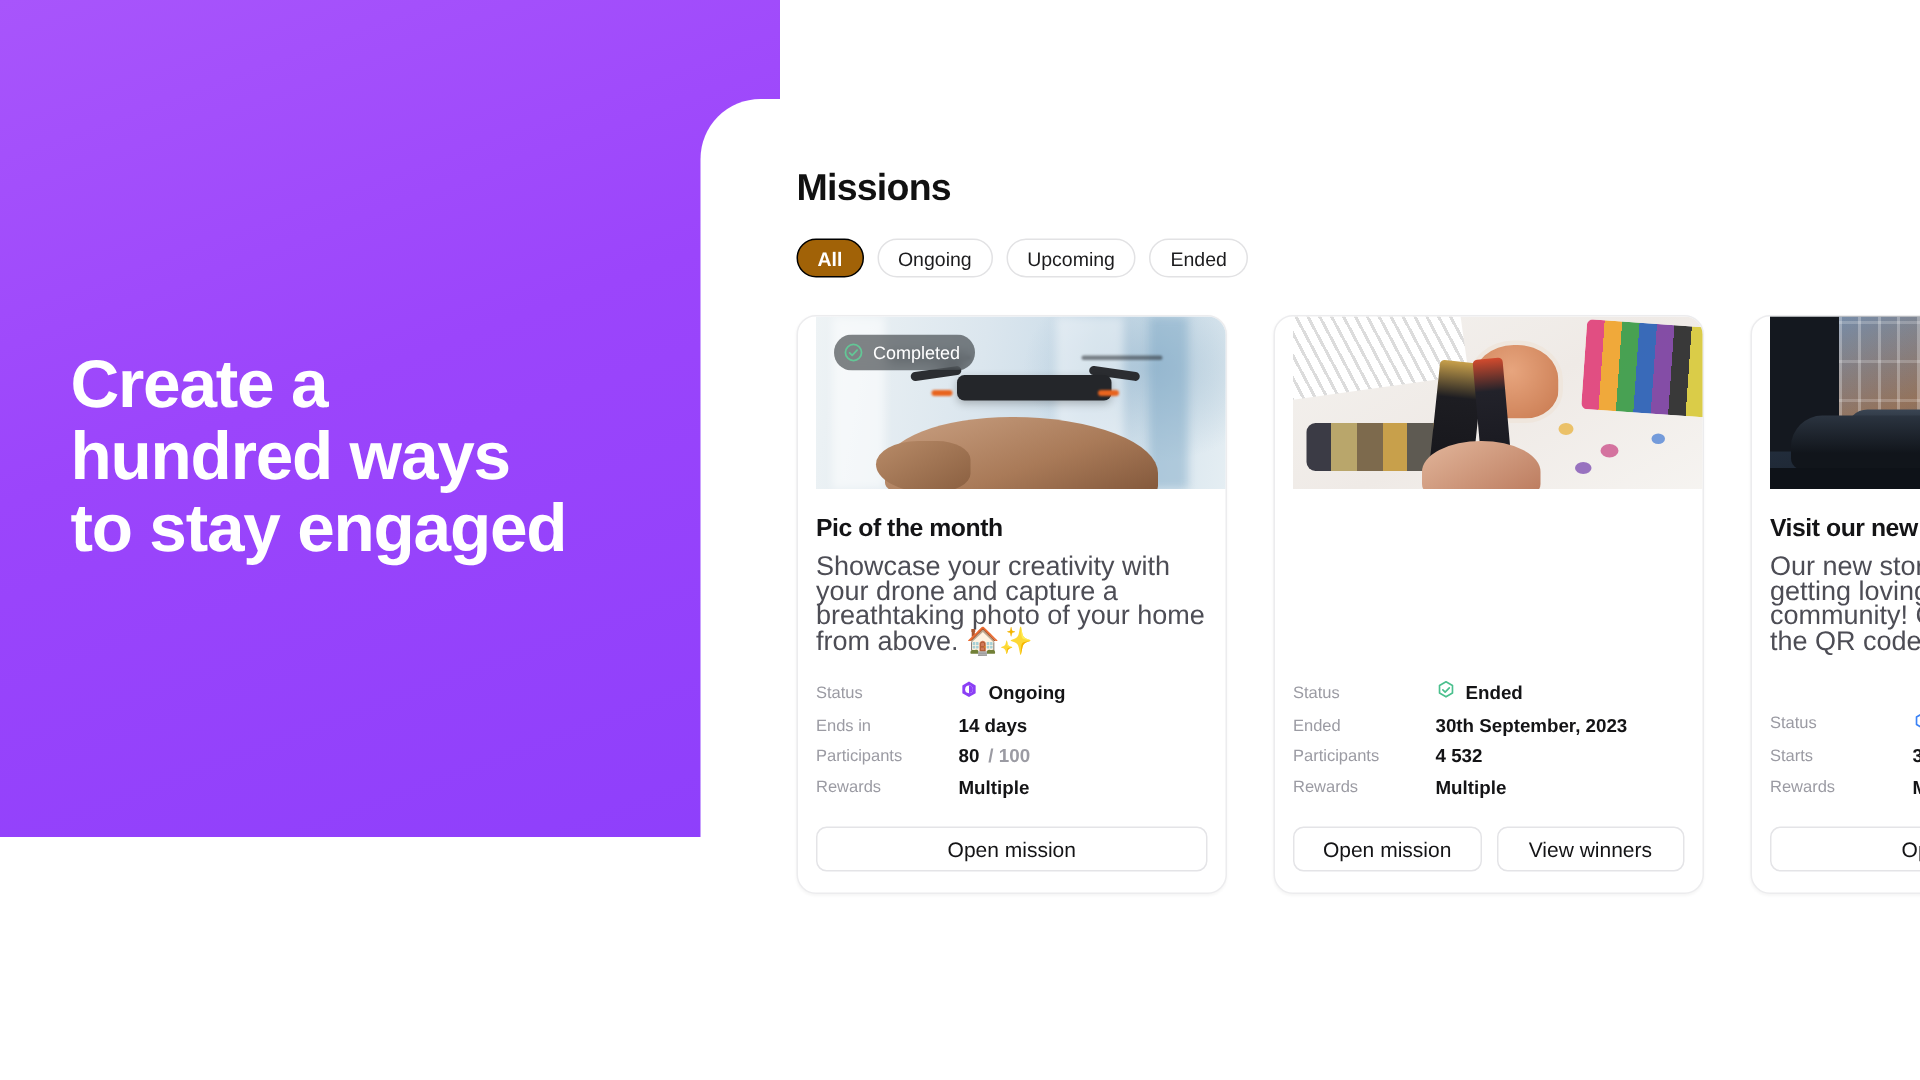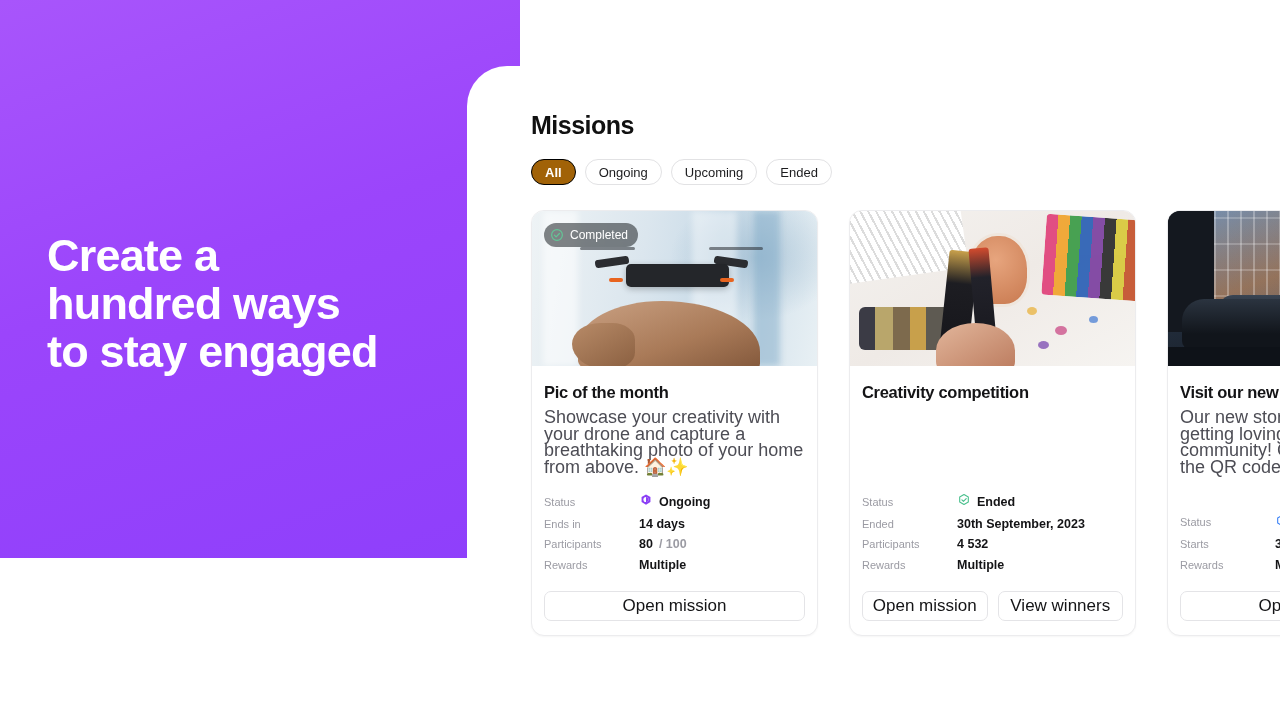--- a/index.html
+++ b/index.html
@@ -110,23 +110,24 @@
     overflow: hidden;
     box-shadow: 0 1px 2px rgba(16,16,20,0.04);
     display: flex;
     flex-direction: column;
   }
 
   
   .thumb {
     position: relative;
     width: 100%;
-    height: 155px;
+    height: 115px;
     overflow: hidden;
     background: #dfe7ec;
+    margin-left: 12px;
   }
 
   
   .thumb.drone {
     background:
       radial-gradient(120px 90px at 78% 30%, rgba(140,175,200,0.55), rgba(140,175,200,0) 70%),
       linear-gradient(100deg, #eef3f5 0%, #dbe6ee 38%, #c9dbe8 62%, #e8f0f4 100%);
   }
   .thumb.drone .win {
     position: absolute;
@@ -375,21 +376,21 @@
     display: flex;
     gap: 10px;
   }
   .btn {
     flex: 1 1 0;
     height: 30px;
     border-radius: 7px;
     border: 1px solid #e4e4e7;
     background: #ffffff;
     color: #141416;
-    font-size: 17px;
+    font-size: 14px;
     font-family: "Liberation Sans", sans-serif;
     display: flex;
     align-items: center;
     justify-content: center;
     cursor: pointer;
     white-space: nowrap;
   }
 
   
   .card.clipped { flex: 0 0 287px; }
@@ -493,21 +494,20 @@
             <div class="brushes"></div>
             <div class="brushes2"></div>
             <div class="hand2"></div>
             <div class="splat" style="left:62%;top:62%;width:10px;height:8px;background:#e8b23c;"></div>
             <div class="splat" style="left:72%;top:74%;width:12px;height:9px;background:#c94a86;"></div>
             <div class="splat" style="left:84%;top:68%;width:9px;height:7px;background:#4a7fd4;"></div>
             <div class="splat" style="left:66%;top:84%;width:11px;height:8px;background:#7a48b0;"></div>
           </div>
 
           <div class="card-body">
-            <h3 class="card-title">Creativity competition</h3>
             <div class="spacer"></div>
 
             <div class="meta">
               <div class="meta-key">Status</div>
               <div class="meta-val">
                 <span>
                   <svg width="14" height="14" viewBox="0 0 24 24" fill="none">
                     <path d="M12 2.6l7.4 4.3v8.6L12 19.8l-7.4-4.3V6.9L12 2.6z" stroke="#4BC08E" stroke-width="1.9" fill="none" stroke-linejoin="round"></path>
                     <path d="M8.4 11.9l2.6 2.6 4.8-5" stroke="#4BC08E" stroke-width="1.9" stroke-linecap="round" stroke-linejoin="round"></path>
                   </svg>

